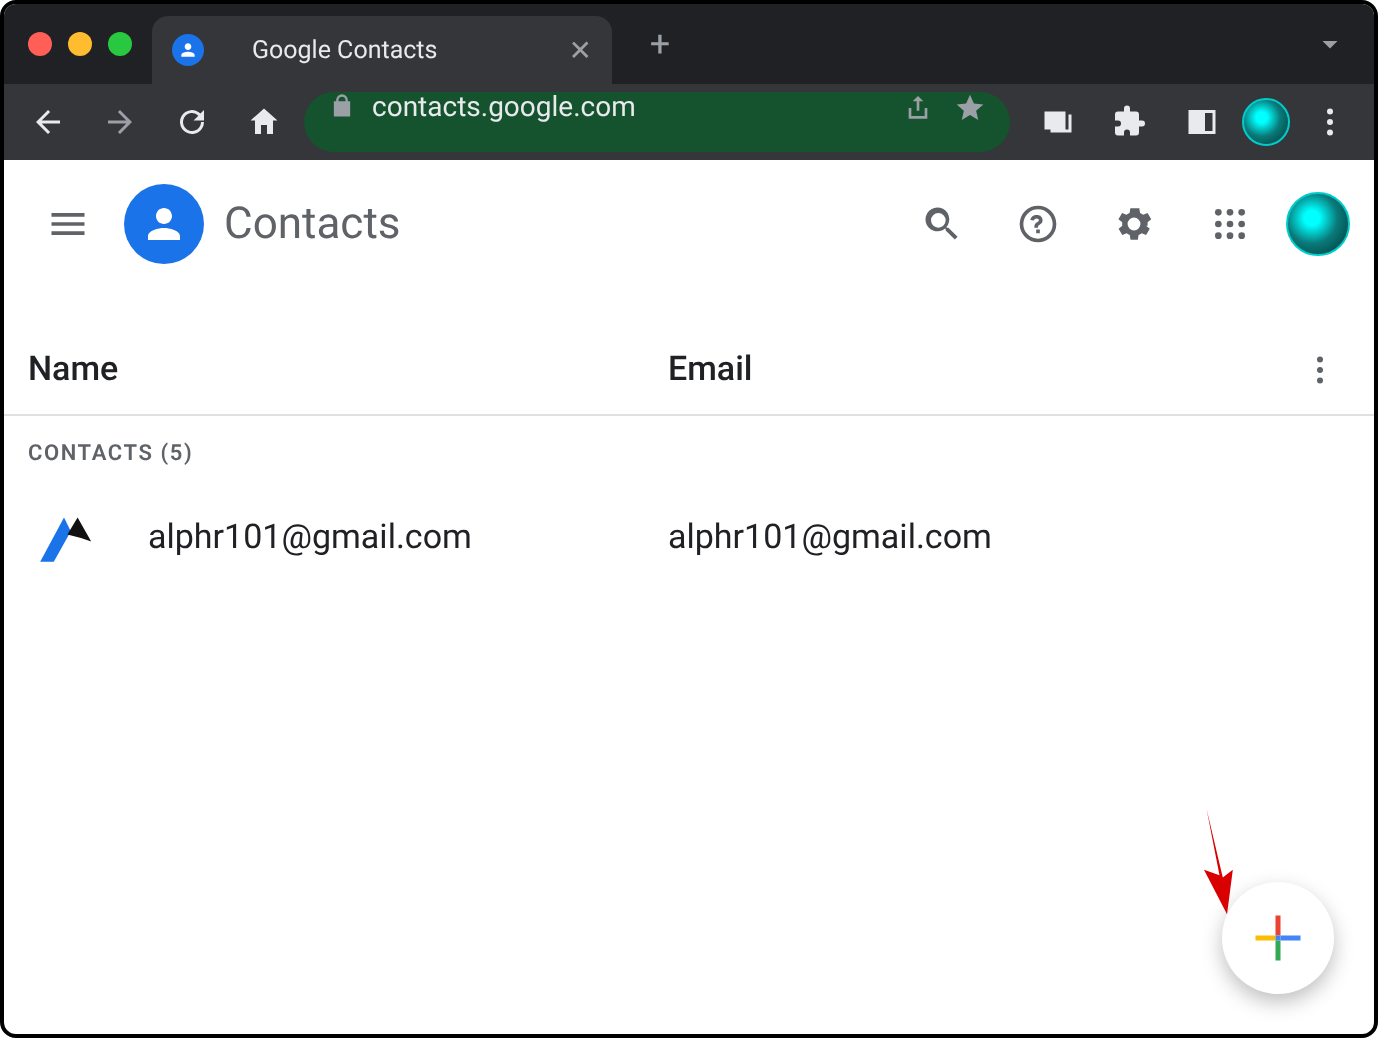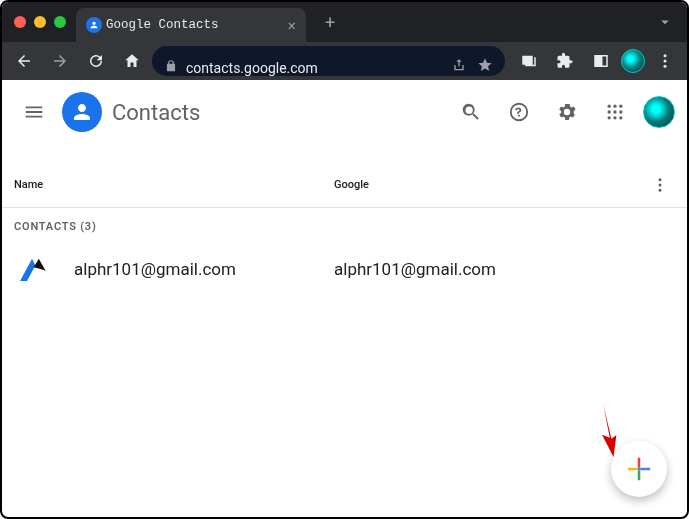--- a/index.html
+++ b/index.html
@@ -28,26 +28,25 @@
   .td-red { background: #ff5f57; }
   .td-yellow { background: #febc2e; }
   .td-green { background: #28c840; }
   .tab {
     height: 34px;
     background: #35363a;
     border-radius: 8px 8px 0 0;
     display: flex;
     align-items: center;
     padding: 0 10px;
-    gap: 4px;
+    gap: 24px;
     min-width: 230px;
     margin-top: 6px;
     color: #e8eaed;
     font-size: 12.5px;
-    font-family: Liberation Mono, monospace;
   }
   .tab-favicon {
     width: 16px; height: 16px; border-radius: 50%;
     background: #1a73e8; display:flex; align-items:center; justify-content:center;
   }
   .tab-favicon svg { width: 10px; height: 10px; fill:#fff;}
   .tab-close { color:#9aa0a6; font-size:14px; margin-left:auto; cursor:pointer;}
   .new-tab {
     color:#9aa0a6; font-size:18px; width:28px; height:28px;
     display:flex; align-items:center; justify-content:center;
@@ -66,22 +65,22 @@
     padding: 0 6px;
     gap: 4px;
   }
   .tb-btn {
     width: 32px; height: 32px; display:flex; align-items:center; justify-content:center;
     color:#9aa0a6; cursor:pointer; border-radius:50%;
   }
   .tb-btn.enabled { color:#e8eaed; }
   .tb-btn svg { width:18px; height:18px; fill:currentColor; }
   .omnibox {
-    flex:1; height:30px; background:#0f172a; border-radius:15px;
-    display:flex; align-items:flex-end; padding:0 12px; gap:8px;
+    flex:1; height:30px; background:#14532d; border-radius:15px;
+    display:flex; align-items:flex-start; padding:0 12px; gap:8px;
     color:#e8eaed; font-size:14px;
   }
   .omnibox .lock { color:#9aa0a6; }
   .omnibox .lock svg{ width:14px; height:14px; fill:currentColor;}
   .omnibox-actions { margin-left:auto; display:flex; gap:10px; align-items:center; color:#9aa0a6;}
   .omnibox-actions svg{ width:16px; height:16px; fill:currentColor;}
   .ext-area { display:flex; gap:4px; align-items:center; padding-left:4px;}
   .profile-chip {
     width:24px; height:24px; border-radius:50%;
     background: radial-gradient(circle at 40% 40%, #0ff 15%, #0a7a7a 50%, #033 100%);
@@ -122,21 +121,21 @@
   .apps-grid-icon svg{width:20px;height:20px;}
   .avatar {
     width:32px; height:32px; border-radius:50%;
     background: radial-gradient(circle at 40% 40%, #0ff 15%, #0a7a7a 50%, #033 100%);
     border:1px solid #0cc;
   }
 
   
   .col-header {
     display:flex; padding: 0 12px; height:46px; align-items:center;
-    border-bottom:1px solid #e0e0e0; font-size:11px; color:#202124; font-weight:500;
+    border-bottom:1px solid #e0e0e0; font-size:17px; color:#202124; font-weight:500;
     margin-top: 18px;
   }
   .col-name { width: 320px; }
   .col-email { flex:1; }
   .col-menu { width:30px; display:flex; justify-content:center; color:#5f6368; cursor:pointer;}
   .col-menu svg{width:18px;height:18px;fill:currentColor;}
 
   .section-label {
     font-size: 11px; letter-spacing: 0.8px; color:#5f6368; font-weight:600;
     padding: 12px 12px 8px 12px;
@@ -306,31 +305,31 @@
           <circle cx="12" cy="19" r="2"></circle>
           <circle cx="19" cy="19" r="2"></circle>
         </svg>
     </div>
     <div class="avatar"></div>
   </div>
 </div>
 
 <div class="col-header">
   <div class="col-name">Name</div>
-  <div class="col-email">Google</div>
+  <div class="col-email">Email</div>
   <div class="col-menu">
     <svg viewBox="0 0 24 24">
         <circle cx="12" cy="5" r="2"></circle>
         <circle cx="12" cy="12" r="2"></circle>
         <circle cx="12" cy="19" r="2"></circle>
       </svg>
   </div>
 </div>
 
-<div class="section-label">CONTACTS (3)</div>
+<div class="section-label">CONTACTS (5)</div>
 
 <div class="contact-row">
   <div class="contact-avatar">
     <svg viewBox="0 0 40 40">
       <path d="M6 34 L20 8 L24 16 L14 34 Z" fill="#1a73e8"></path>
       <path d="M22 18 L28 8 L36 22 L30 20 Z" fill="#111"></path>
     </svg>
   </div>
   <div class="contact-name">alphr101@gmail.com</div>
   <div class="contact-email">alphr101@gmail.com</div>

